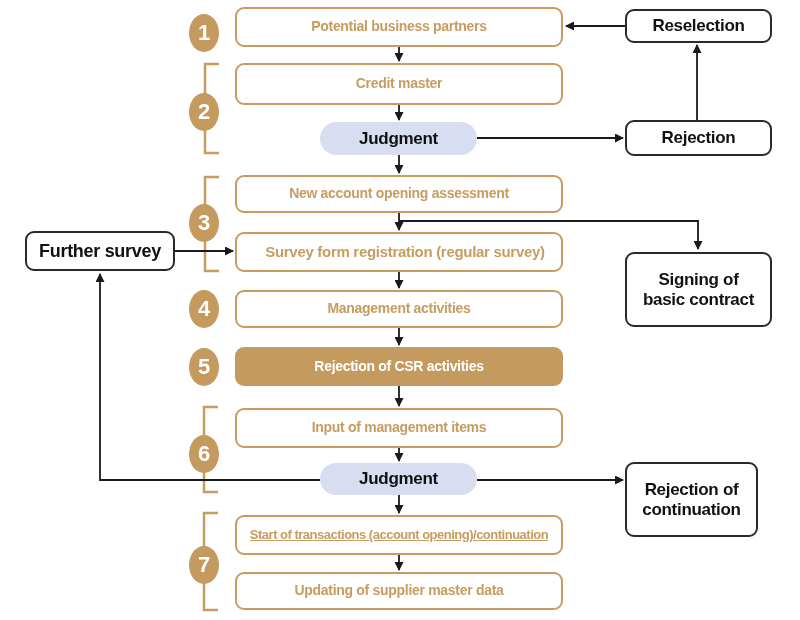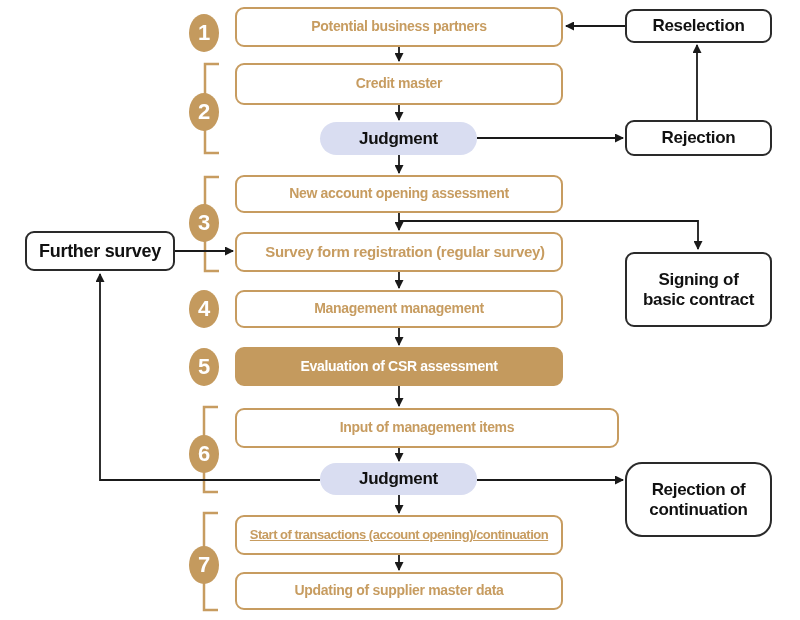--- a/index.html
+++ b/index.html
@@ -85,40 +85,40 @@
   <div class="box tan-box" style="left:235px;top:7px;width:328px;height:40px;">Potential business partners</div>
 
   <div class="box tan-box" style="left:235px;top:63px;width:328px;height:42px;">Credit master</div>
 
   <div class="box pill" style="left:320px;top:122px;width:157px;height:33px;">Judgment</div>
 
   <div class="box tan-box" style="left:235px;top:175px;width:328px;height:38px;">New account opening assessment</div>
 
   <div class="box tan-box small" style="left:235px;top:232px;width:328px;height:40px;padding-left:12px;">Survey form registration (regular survey)</div>
 
-  <div class="box tan-box" style="left:235px;top:290px;width:328px;height:38px;">Management management</div>
+  <div class="box tan-box" style="left:235px;top:290px;width:328px;height:38px;">Management activities</div>
 
-  <div class="box tan-box filled" style="left:235px;top:347px;width:328px;height:39px;">Evaluation of CSR assessment</div>
+  <div class="box tan-box filled" style="left:235px;top:347px;width:328px;height:39px;">Rejection of CSR activities</div>
 
-  <div class="box tan-box" style="left:235px;top:408px;width:384px;height:40px;">Input of management items</div>
+  <div class="box tan-box" style="left:235px;top:408px;width:328px;height:40px;">Input of management items</div>
 
   <div class="box pill" style="left:320px;top:463px;width:157px;height:32px;">Judgment</div>
 
   <div class="box tan-box xsmall" style="left:235px;top:515px;width:328px;height:40px;text-decoration:underline;">Start of transactions (account opening)/continuation</div>
 
   <div class="box tan-box" style="left:235px;top:572px;width:328px;height:38px;">Updating of supplier master data</div>
 
   <div class="box black-box" style="left:625px;top:9px;width:147px;height:34px;">Reselection</div>
 
   <div class="box black-box" style="left:625px;top:120px;width:147px;height:36px;">Rejection</div>
 
   <div class="box black-box" style="left:625px;top:252px;width:147px;height:75px;white-space:pre-line;">Signing of
 basic contract</div>
 
-  <div class="box black-box" style="left:625px;top:462px;width:147px;height:75px;white-space:pre-line;border-radius:17px;">Rejection of
+  <div class="box black-box" style="left:625px;top:462px;width:133px;height:75px;white-space:pre-line;">Rejection of
 continuation</div>
 
   <div class="box black-box" style="left:25px;top:231px;width:150px;height:40px;font-size:18px;text-align:center;">Further survey</div>
 
   <div class="num-circle" style="left:189px;top:14px;">1</div>
   <div class="num-circle" style="left:189px;top:93px;">2</div>
   <div class="num-circle" style="left:189px;top:204px;">3</div>
   <div class="num-circle" style="left:189px;top:290px;">4</div>
   <div class="num-circle" style="left:189px;top:348px;">5</div>
   <div class="num-circle" style="left:189px;top:435px;">6</div>

